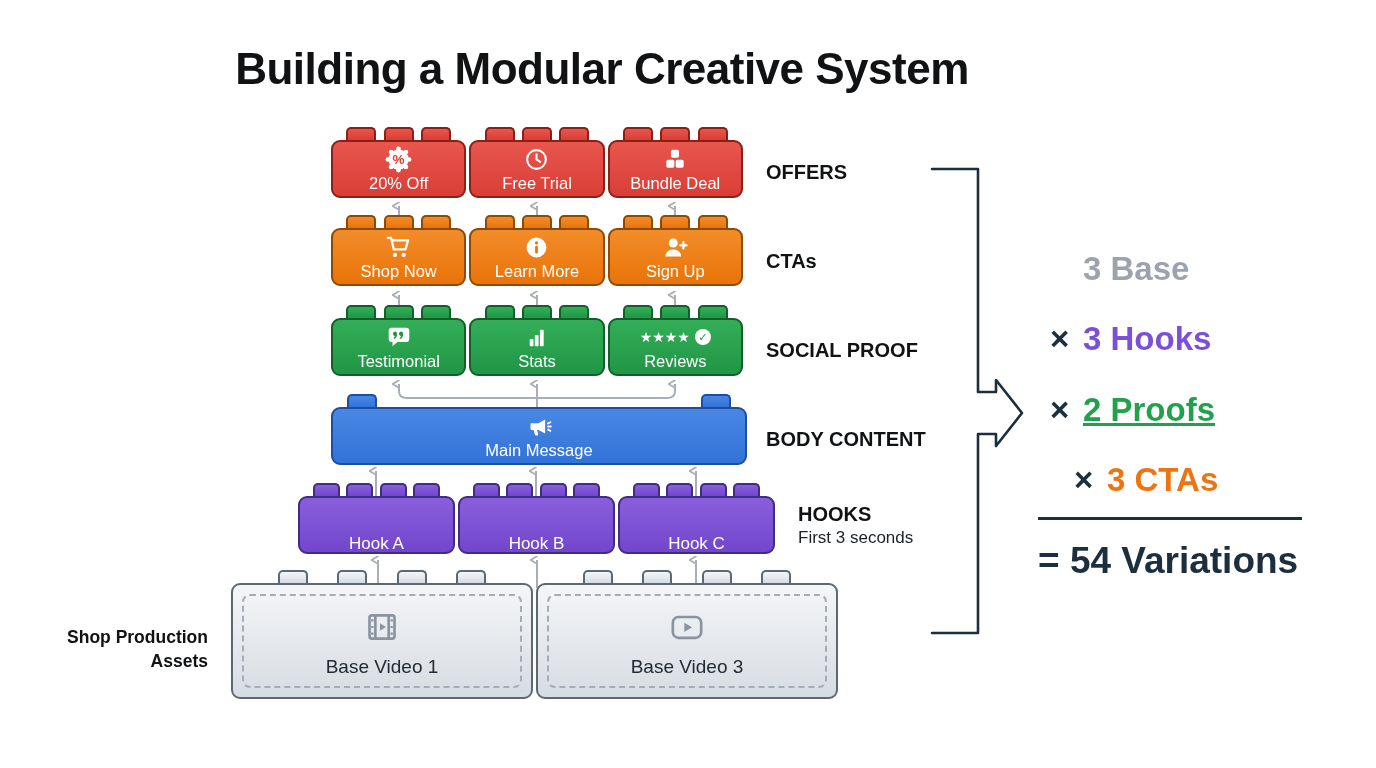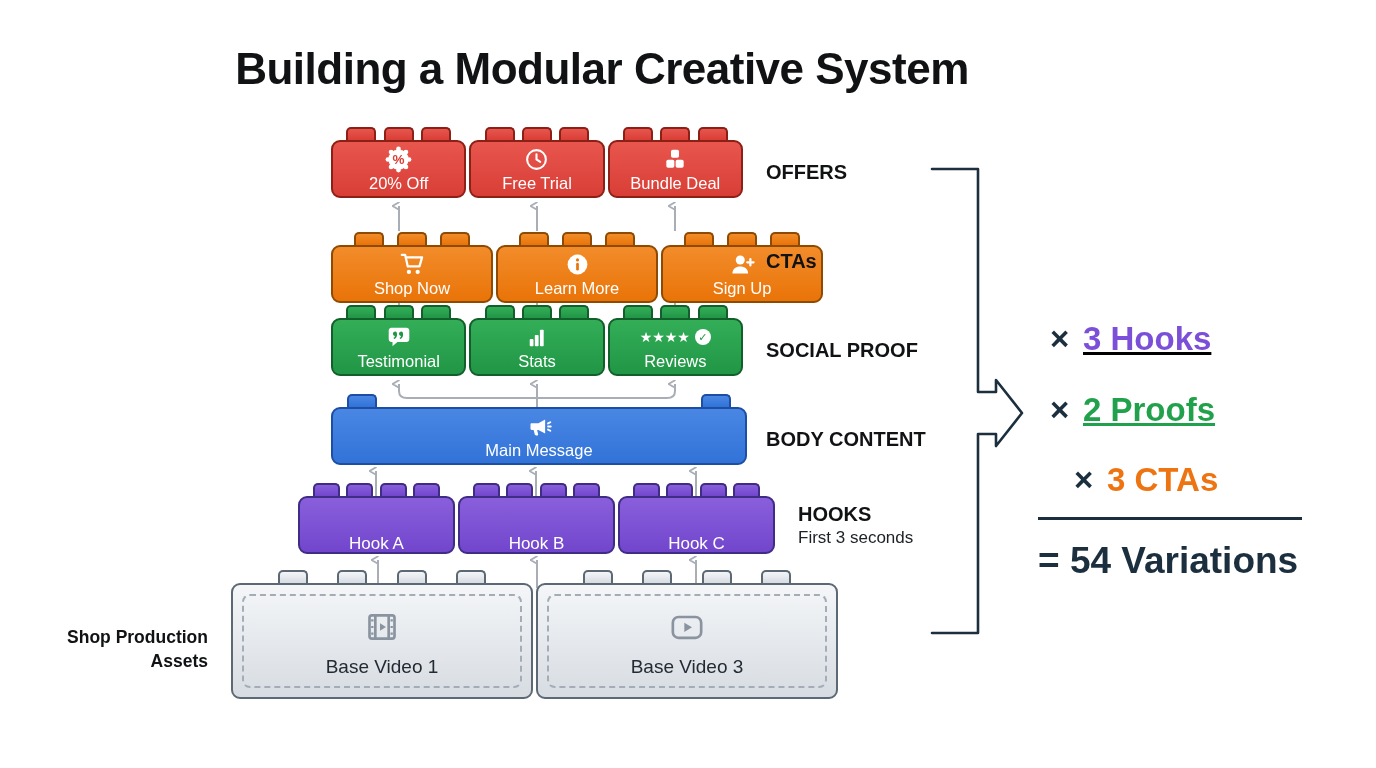--- a/index.html
+++ b/index.html
@@ -162,21 +162,21 @@
             <rect x="4" y="12.6" width="7.4" height="7.4" rx="1.6"></rect>
             <rect x="12.6" y="12.6" width="7.4" height="7.4" rx="1.6"></rect>
           </svg>
         </span>
         <span class="blabel">Bundle Deal</span>
       </div>
     </div>
   </div>
   <div class="rlabel" style="left:766px;top:161px;">OFFERS</div>
 
-  <div class="row orange" style="left:331px;top:232px;width:492px;">
+  <div class="row orange" style="left:331px;top:215px;width:412px;">
     <div class="brick">
       <div class="studs">
           <i class="stud"></i>
           <i class="stud"></i>
           <i class="stud"></i>
         </div>
       <div class="body">
         <span class="icon">
           <svg width="27" height="27" viewBox="0 0 24 24">
             <path d="M2.5 3.5h3l2.3 10.2h10.4l2.3-8H6.4" fill="none" stroke="#fff" stroke-width="2" stroke-linejoin="round" stroke-linecap="round"></path>
@@ -370,21 +370,24 @@
             <path d="M10.4 9.4l4.6 2.8-4.6 2.8z" fill="#8A94A0" stroke="none"></path>
           </svg>
         </span>
         <span class="blabel">Base Video 3</span>
       </div>
         </div>
     </div>
   </div>
   <div class="llabel">Shop Production Assets</div>
 
-  <div class="math-line" style="top:320px;text-decoration:underline;">
+  <div class="math-line" style="top:250px;">
+    <span class="op"></span><span class="mgray">3 Base</span>
+  </div>
+  <div class="math-line" style="top:320px;">
     <span class="op">×</span><span class="mpurple">3 Hooks</span>
   </div>
   <div class="math-line" style="top:391px;">
     <span class="op">×</span><span class="mgreen">2 Proofs</span>
   </div>
   <div class="math-line" style="top:461px;margin-left:24px;">
     <span class="op">×</span><span class="morange">3 CTAs</span>
   </div>
   <div class="mrule"></div>
   <div class="mresult">= 54 Variations</div>

